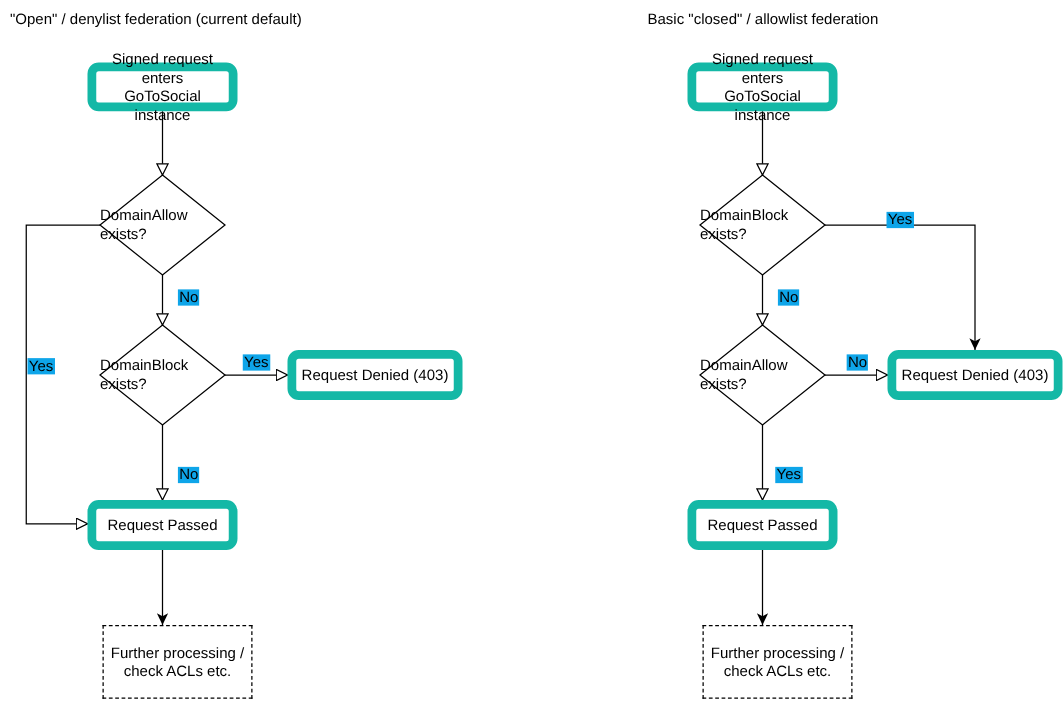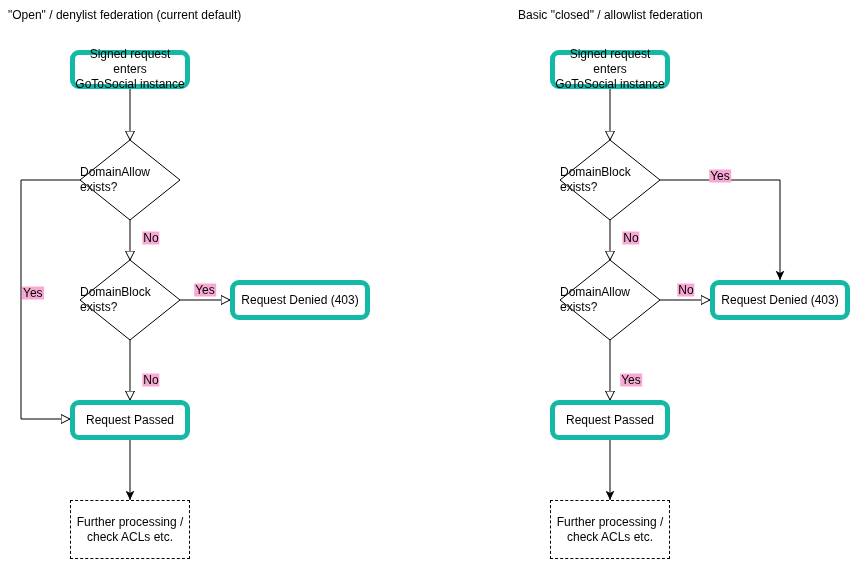--- a/index.html
+++ b/index.html
@@ -15,50 +15,51 @@
   .canvas > svg { position: absolute; left: 0; top: 0; }
   .title {
     position: absolute;
     font-size: 12px;
     line-height: 14px;
     white-space: nowrap;
   }
   .node {
     position: absolute;
     box-sizing: border-box;
-    border: 5px solid #14b8a6;
+    border: 7px solid #14b8a6;
     border-radius: 9px;
     background: #ffffff;
     display: flex;
     align-items: center;
     justify-content: center;
     text-align: center;
     font-size: 12px;
     line-height: 15px;
     white-space: pre-line;
   }
   .node.dashed {
     border: 1px dashed #000000;
     border-radius: 0;
+    margin-left: 12px;
   }
   .dlabel {
     position: absolute;
     width: 100px;
     text-align: left;
     font-size: 12px;
     line-height: 15px;
     white-space: pre-line;
     pointer-events: none;
   }
   .elbl {
     position: absolute;
     transform: translate(-50%, -50%);
     font-size: 12px;
     line-height: 13px;
-    background: #f9a8d4;
+    background: #0ea5e9;
     padding: 0 1px;
     white-space: nowrap;
   }
   .elbl.left-anchor { transform: translateY(-50%); }
 </style>
 </head>
 <body>
 
 <div class="canvas">
 

